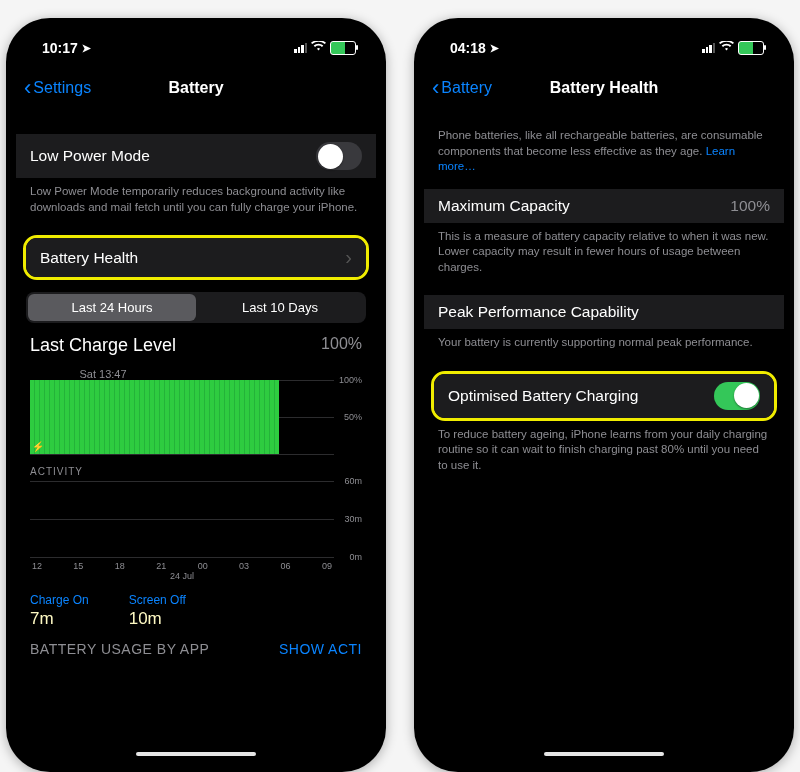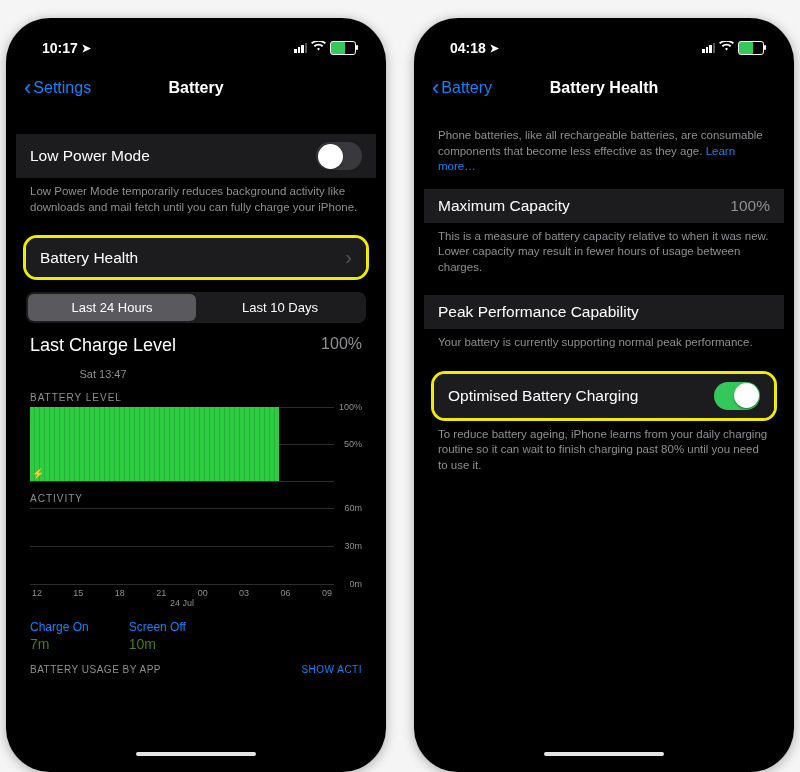--- a/index.html
+++ b/index.html
@@ -191,26 +191,26 @@
   .act-bars span i { display:block; background:#0a84ff; width:6px; margin:0 auto;}
   .xaxis { display:flex; font-size:9px; color:#8e8e93; padding:4px 0 0 0;}
   .xaxis span { flex:1; text-align:center;}
   .xaxis-sub { text-align:center; font-size:9px; color:#8e8e93;}
   .bottom-stats {
     display:flex;
     padding:12px 14px 2px 14px;
     gap:40px;
   }
   .bottom-stats .col .h { font-size:12px; color:#0a84ff;}
-  .bottom-stats .col .v { font-size:14px; color:#4d7c0f; margin-top:2px;}
+  .bottom-stats .col .v { font-size:17px; color:#fef9c3; margin-top:2px;}
   .peek-row {
     padding:10px 14px 0 14px;
     display:flex;
     justify-content:space-between;
-    font-size:10px;
+    font-size:14px;
     letter-spacing:0.5px;
     color:#8e8e93;
   }
   .peek-row .r { color:#0a84ff;}
   .home-ind{
     position:absolute;
     bottom:6px;left:50%;
     transform:translateX(-50%);
     width:120px;height:4px;
     background:#fff;border-radius:3px;
@@ -281,21 +281,20 @@
         </div>
 
         <div class="charge-row">
           <div>
             <div class="lbl">Last Charge Level</div>
             <div class="sub">Sat 13:47</div>
           </div>
           <div class="pct">100%</div>
         </div>
 
-        <div class="chart-label">BATTERY LEVEL</div>
         <div class="chart-area-wrap">
           <div class="chart-box">
             <div class="grid" style="top:0"></div>
             <div class="ylab" style="top:0">100%</div>
             <div class="grid" style="top:50%"></div>
             <div class="ylab" style="top:50%">50%</div>
             <div class="grid" style="top:100%"></div>
             <div class="bar-green"></div>
             <span class="bolt">⚡</span>
           </div>

